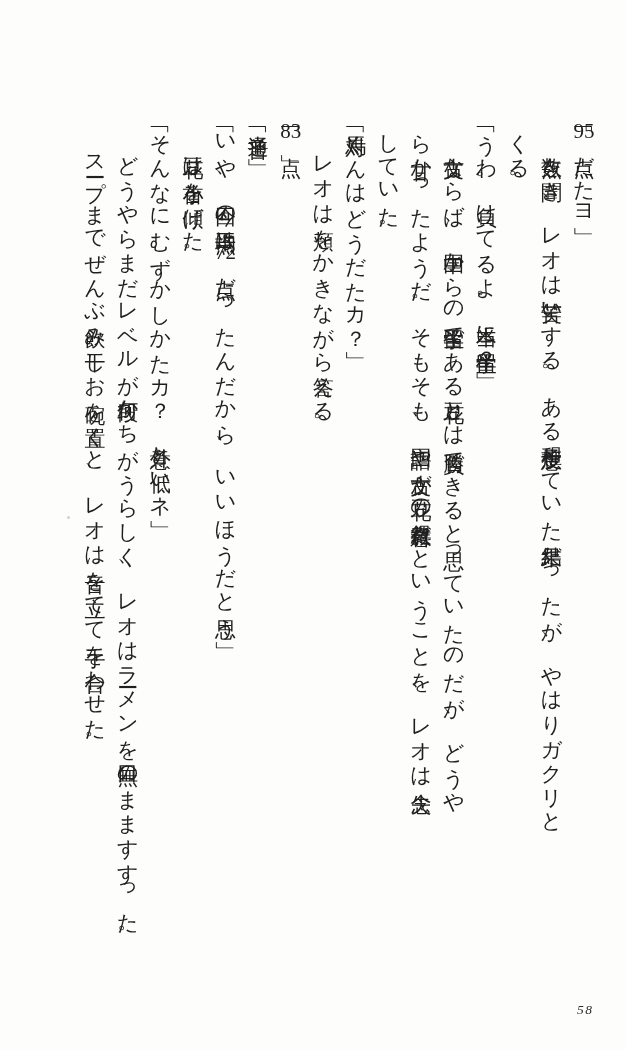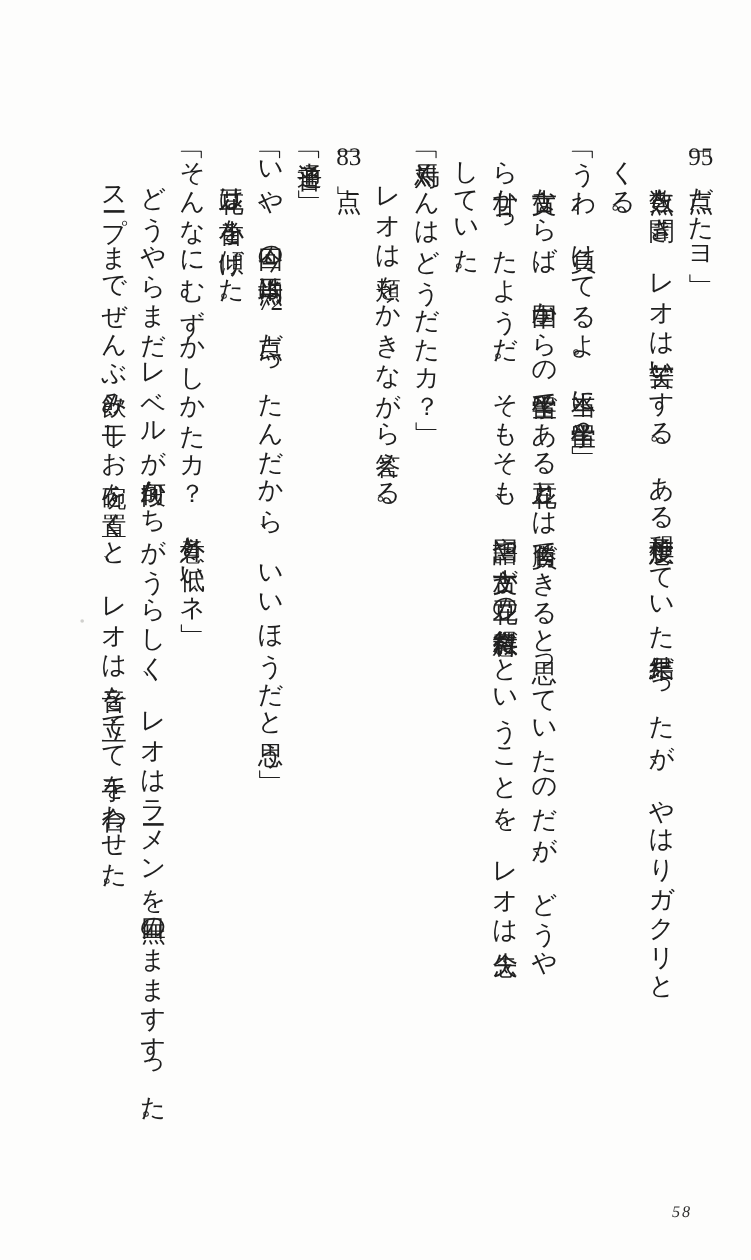--- a/index.html
+++ b/index.html
@@ -43,21 +43,21 @@
   .tline.indent {
     text-indent: 21.5px;   
   }
   
   .tcy {
     text-combine-upright: all;
     -webkit-text-combine: horizontal;
   }
   .page-number {
     position: absolute;
-    left: 560px;
+    left: 577px;
     top: 1002px;
     font-size: 13.5px;
     font-style: italic;
     letter-spacing: 1.5px;
     color: #2e2e2e;
   }
   .scan-speck {
     position: absolute;
     left: 67px;
     top: 516px;

